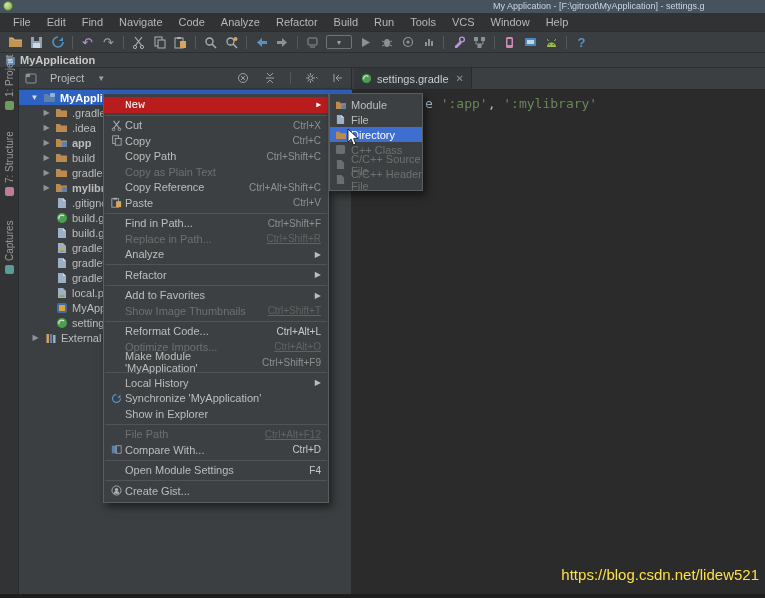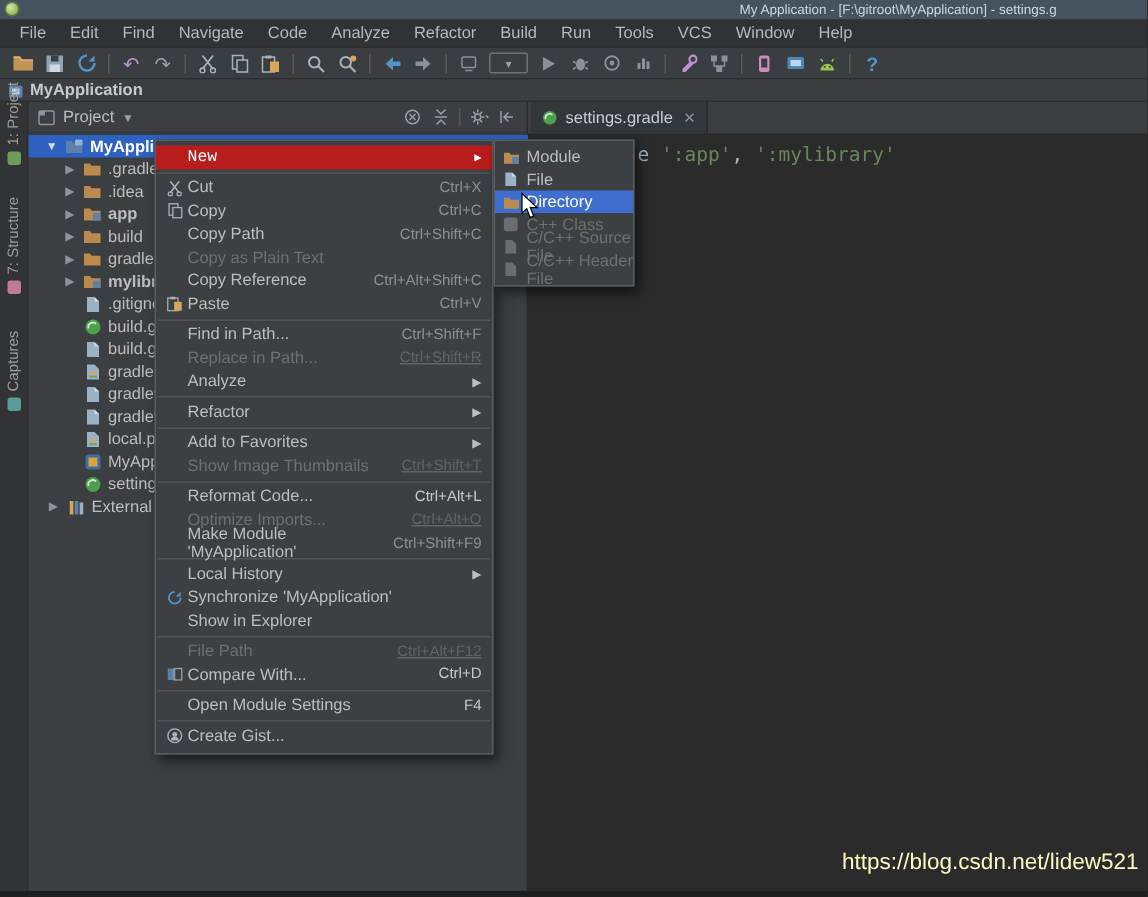--- a/index.html
+++ b/index.html
@@ -37,21 +37,21 @@
   .twbar { position:absolute; left:0; top:68px; width:19px; height:530px; background:#313335;
            border-right:1px solid #292b2d; }
   .vtab { position:absolute; transform:rotate(-90deg); transform-origin:0 0; white-space:nowrap;
           font-size:10px; color:#9c9c9c; display:flex; align-items:center; gap:4px; }
   .vicon { width:9px; height:9px; border-radius:2px; display:inline-block; flex:none; }
 
   
   .project { position:absolute; left:19px; top:68px; width:333px; height:530px; background:#3c3f41;
              border-right:1px solid #292b2d; }
   .phead { height:21px; border-bottom:1px solid #323537; display:flex; align-items:center;
-           padding:0 6px 0 6px; font-size:11px; color:#bcbcbc; gap:5px; }
+           padding:0 6px 0 6px; font-size:11px; color:#bcbcbc; gap:13px; }
   .phead .spacer { flex:1; }
   .phicon { width:14px; height:14px; display:flex; align-items:center; justify-content:center; color:#9aa0a4; }
   .caret { font-size:8px; color:#9aa0a4; }
   .hsep { width:1px; height:12px; background:#55585a; }
 
   .trow { position:absolute; height:15px; display:flex; align-items:center; gap:4px;
           white-space:nowrap; font-size:11px; color:#bdbdbd; }
   .trow.selected { background:#2d61c2; color:#ffffff; left:0 !important; width:333px; padding-left:11px; }
   .arr { width:9px; font-size:8px; color:#8f9498; text-align:center; flex:none; }
   .arr.open { color:#d8d8d8; }
@@ -86,21 +86,21 @@
   .editor { position:absolute; left:352px; top:68px; width:413px; height:530px; background:#2b2b2b; }
   .tabbar { height:22px; background:#3c3f41; border-bottom:1px solid #282828; display:flex; align-items:stretch; }
   .tab { margin-left:2px; display:flex; align-items:center; gap:5px; padding:0 7px; background:#33373a;
          border-right:1px solid #2a2a2a; font-size:11px; color:#c6cdd4; }
   .tabclose { color:#8a9298; font-size:10px; margin-left:2px; }
   .code { padding:6px 0 0 73px; font-family:"DejaVu Sans Mono", monospace; font-size:13px;
           color:#a9b7c6; white-space:pre; }
   .str { color:#6a8759; }
 
   
-  .wm { position:absolute; right:6px; top:566px; font-size:15px; color:#fef9c3; z-index:5; }
+  .wm { position:absolute; right:6px; top:566px; font-size:15px; color:#fde047; z-index:5; }
 
   
   .cursor { position:absolute; left:347px; top:128px; z-index:40; }
 
   svg { display:block; }
 </style>
 </head>
 <body>
 
 <div class="screen">

